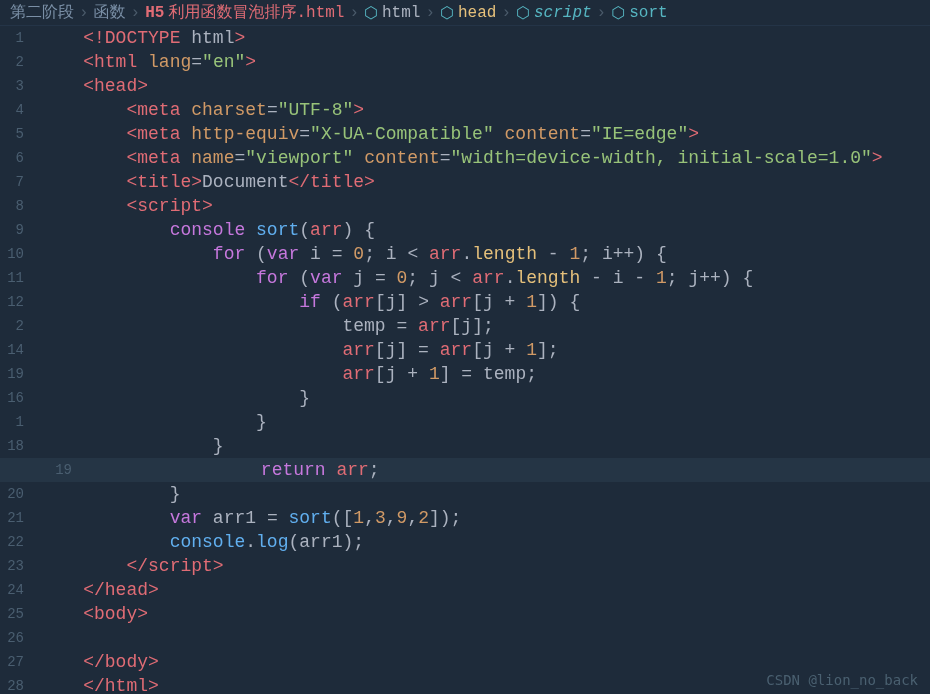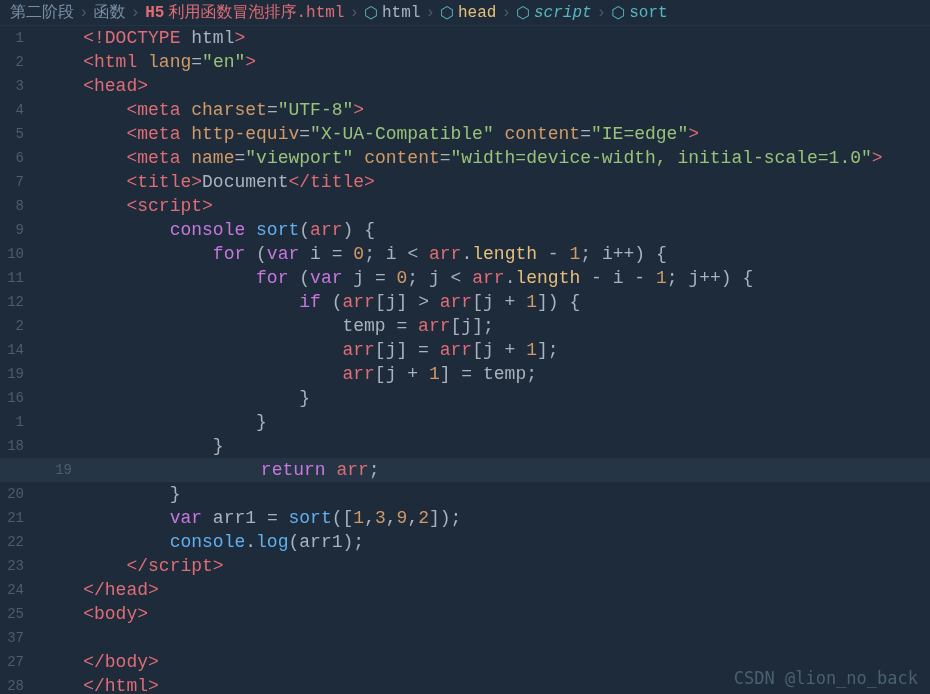--- a/index.html
+++ b/index.html
@@ -86,21 +86,21 @@
     .var-name { color: #e06c75; } 
     .plain { color: #abb2bf; }
     .yellow { color: #e5c07b; }
 
     
     .footer-watermark {
       position: fixed;
       bottom: 6px;
       right: 12px;
       color: #4a6070;
-      font-size: 17px;
+      font-size: 14px;
       font-family: 'Consolas', monospace;
     }
   </style>
 </head>
 <body>
 
 <div class="breadcrumb-bar">
   <span>第二阶段</span>
   <span class="sep">›</span>
   <span>函数</span>
@@ -243,21 +243,21 @@
       <span class="line-number">24</span>
       <span class="line-content">    <span class="tag">&lt;/head&gt;</span></span>
     </div>
 
     <div class="code-line">
       <span class="line-number">25</span>
       <span class="line-content">    <span class="tag">&lt;body&gt;</span></span>
     </div>
 
     <div class="code-line">
-      <span class="line-number">37</span>
+      <span class="line-number">26</span>
       <span class="line-content"> </span>
     </div>
 
     <div class="code-line">
       <span class="line-number">27</span>
       <span class="line-content">    <span class="tag">&lt;/body&gt;</span></span>
     </div>
 
     <div class="code-line">
       <span class="line-number">28</span>

